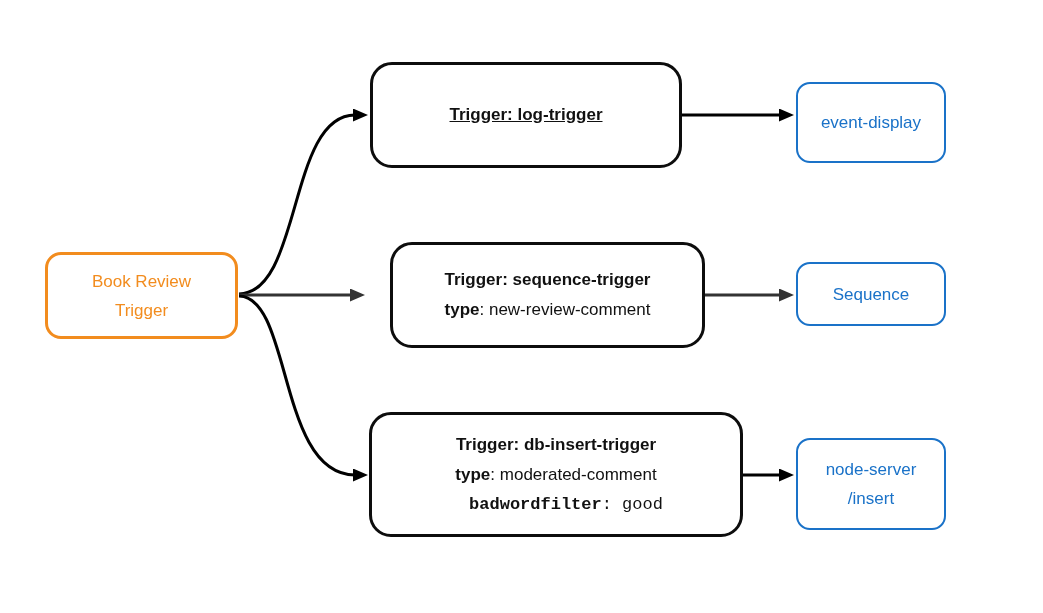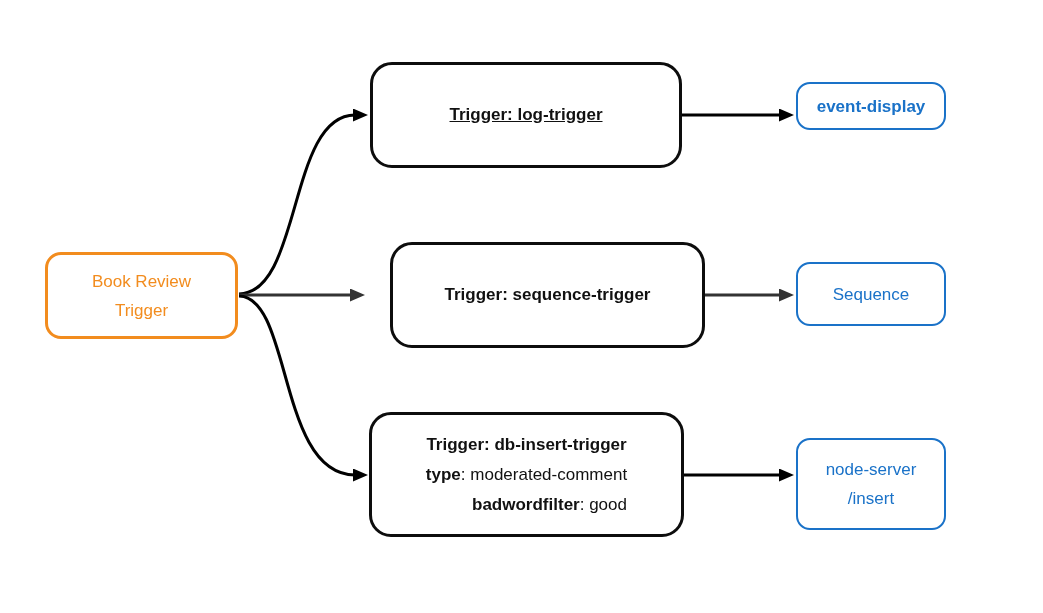--- a/index.html
+++ b/index.html
@@ -53,31 +53,31 @@
     line-height: 29px;
   }
   .node.trigger {
     border: 3px solid var(--trigger_border, #0d0d0d);
     border-radius: 22px;
     color: var(--trigger_text, #111111);
     line-height: 30px;
   }
   .node.trigger .t-title { font-weight: 700; }
   .node.trigger .b { font-weight: 700; }
-  .node.trigger .t-row.shifted { position: relative; left: 23px; }
+  .node.trigger .t-row.shifted { position: relative; left: 10px; font-family: Liberation Mono, monospace; }
   #trigger-1 { left: 370px; top:  62px; width: 312px; height: 106px; text-decoration: underline; }
   #trigger-2 { left: 390px; top: 242px; width: 315px; height: 106px; }
-  #trigger-3 { left: 369px; top: 412px; width: 315px; height: 125px; }
+  #trigger-3 { left: 369px; top: 412px; width: 374px; height: 125px; }
   .node.dest {
     border: 2.5px solid var(--destination_accent, #1A72C8);
     border-radius: 14px;
     color: var(--destination_accent, #1A72C8);
     line-height: 29px;
   }
-  #dest-1 { left: 796px; top:  82px; width: 150px; height: 48px; font-weight: bold; }
+  #dest-1 { left: 796px; top:  82px; width: 150px; height: 81px; }
   #dest-2 { left: 796px; top: 262px; width: 150px; height: 64px; }
   #dest-3 { left: 796px; top: 438px; width: 150px; height: 92px; }
 </style>
 </head>
 <body>
 
 <div class="canvas">
 
   <svg class="edge-layer" viewBox="0 0 1043 613" xmlns="http://www.w3.org/2000/svg">
     <defs>
@@ -100,20 +100,21 @@
     <div>Book Review</div>
     <div>Trigger</div>
   </div>
 
   <div class="node trigger" id="trigger-1">
     <div class="t-title">Trigger: log-trigger</div>
   </div>
 
   <div class="node trigger" id="trigger-2">
     <div class="t-title">Trigger: sequence-trigger</div>
+    <div class="t-row"><span class="b">type</span><span>: new-review-comment</span></div>
   </div>
 
   <div class="node trigger" id="trigger-3">
     <div class="t-title">Trigger: db-insert-trigger</div>
     <div class="t-row"><span class="b">type</span><span>: moderated-comment</span></div>
     <div class="t-row shifted"><span class="b">badwordfilter</span><span>: good</span></div>
   </div>
 
   <div class="node dest" id="dest-1">
     <div>event-display</div>

